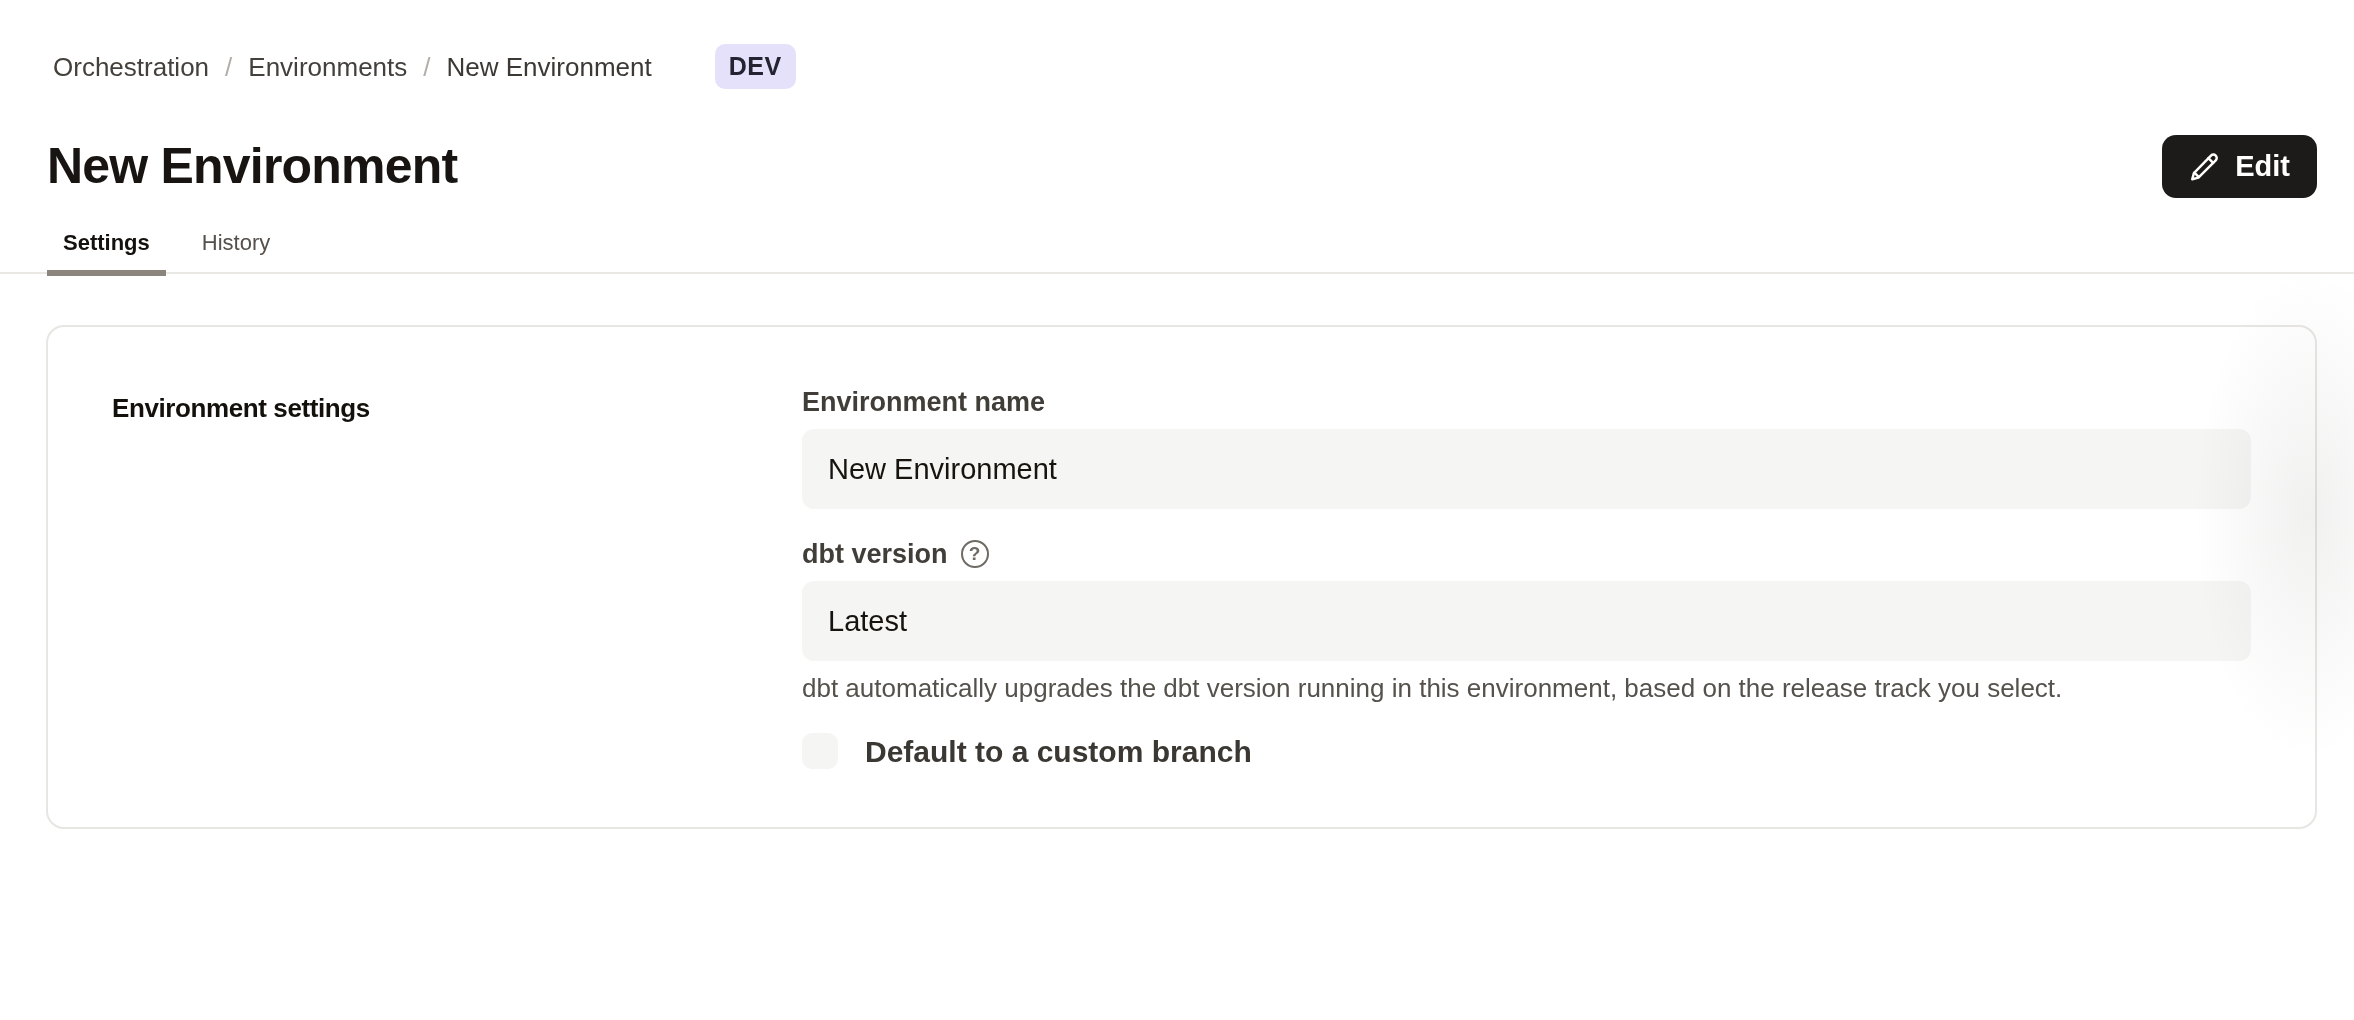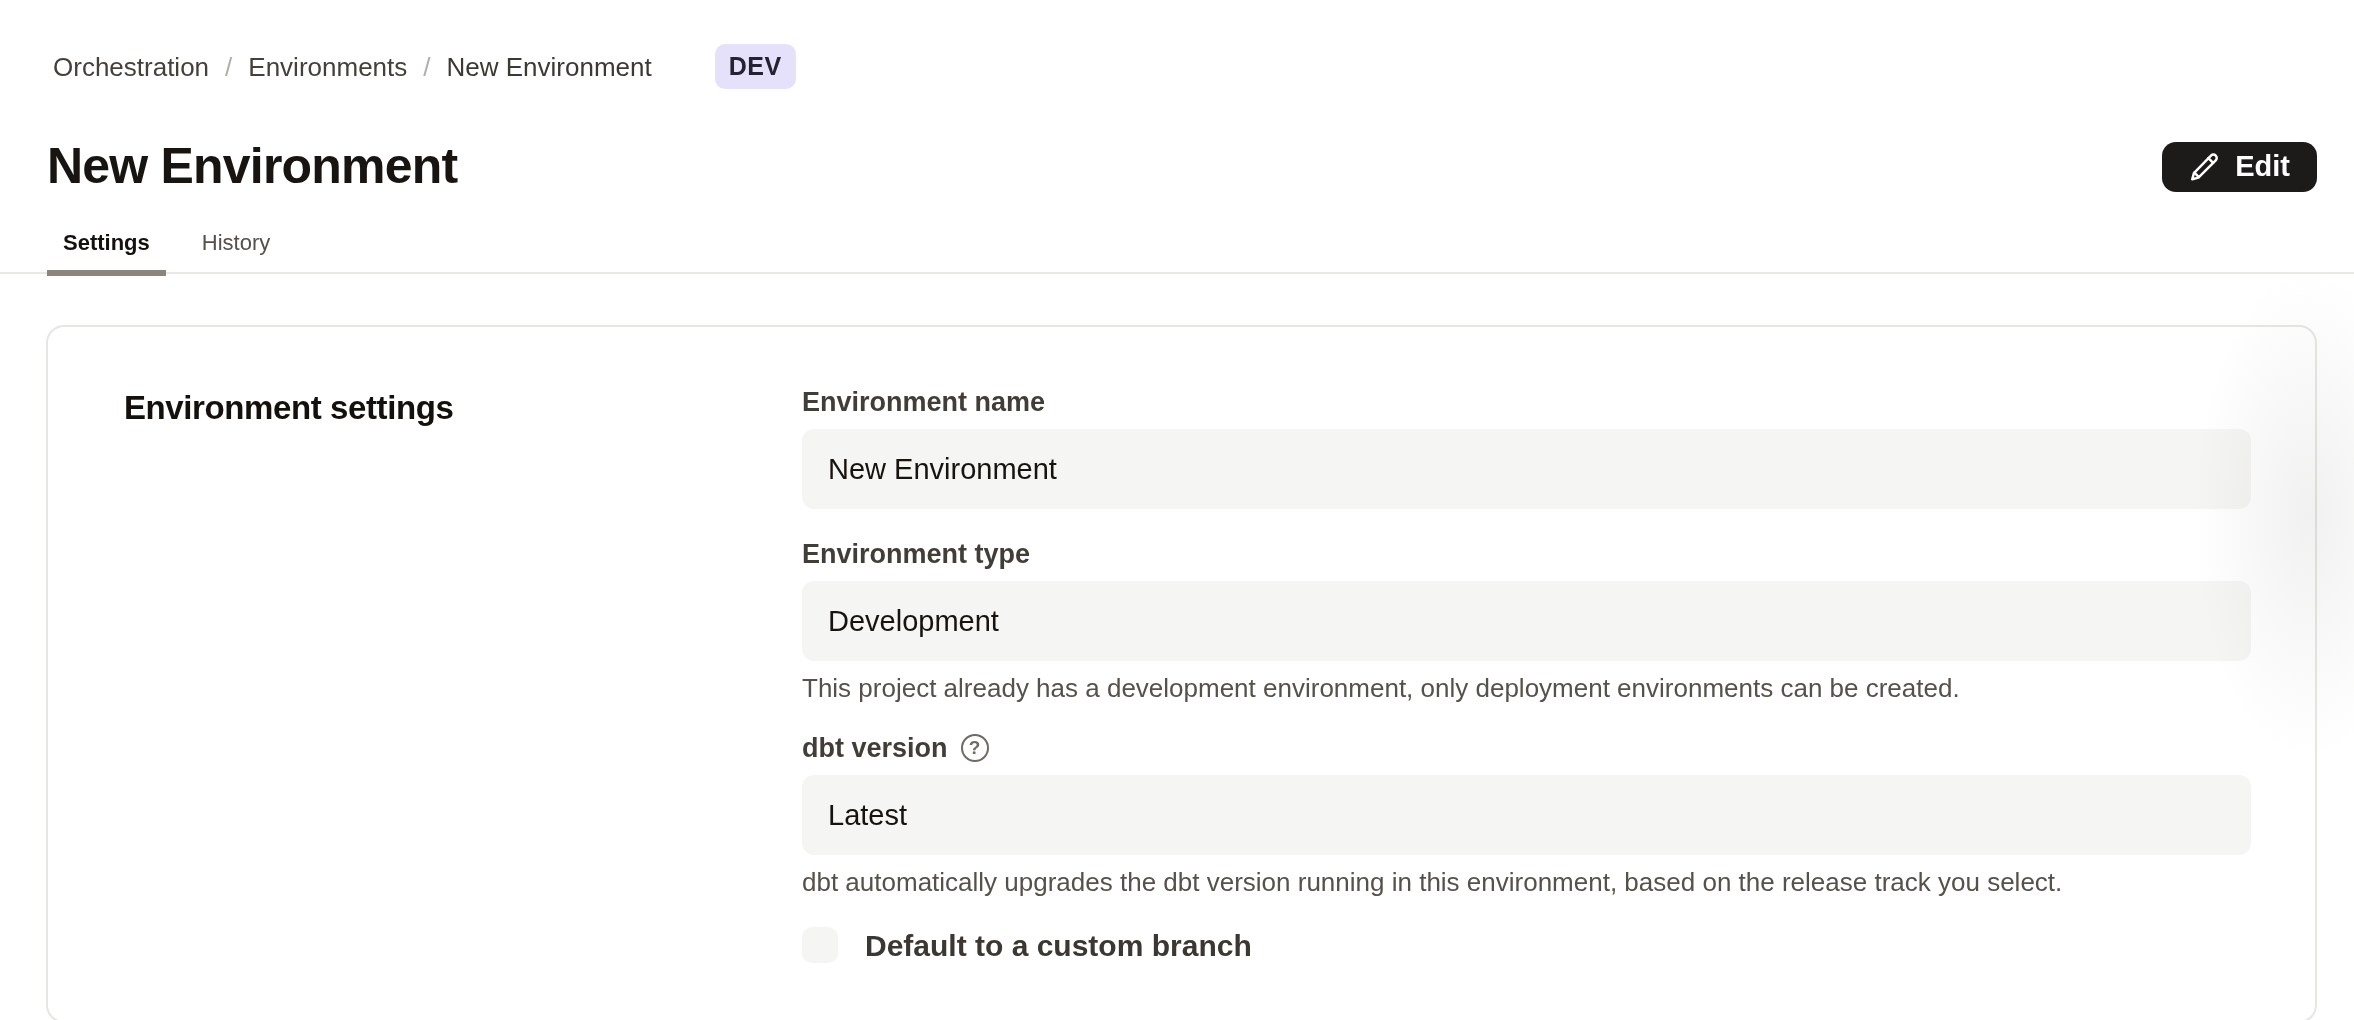--- a/index.html
+++ b/index.html
@@ -15,38 +15,38 @@
   .breadcrumb .current { color:#3c3834; }
   .badge { background:#e6e1fb; color:#242331; font-weight:600; font-size:25px;
     line-height:25px; padding:10px 14px; border-radius:10px; letter-spacing:0.5px;margin-left:47px; }
 
   
   .header-row { display:flex; align-items:center; justify-content:space-between;
     margin:46px 37px 0 47px; }
   .page-title { font-size:50px; font-weight:700; letter-spacing:-0.8px;
     color:#171412; line-height:63px; }
   .edit-btn { display:flex; align-items:center; gap:15px; background:#1d1b1a;
-    color:#ffffff; border:none; border-radius:14px; height:50px; padding:0 27px;
+    color:#ffffff; border:none; border-radius:14px; height:63px; padding:0 27px;
     font-family:"Liberation Sans", sans-serif; font-size:29px; font-weight:600; cursor:pointer; }
   .edit-btn svg { display:block; }
 
   
   .tabs { display:flex; align-items:flex-end; margin:30px 0 0 47px; }
   .tab { font-size:22px; line-height:30px; padding:0 16px 12px 16px;
     border-bottom:6px solid transparent; color:#55504b; font-weight:500; cursor:pointer; }
   .tab.active { color:#14110e; font-weight:600; border-bottom-color:#8b857e; }
   .tab + .tab { margin-left:20px; }
   .divider { height:2px; background:#eae8e5; margin-top:-4px; }
 
   
   .card { display:flex; margin:51px 37px 0 46px; background:#ffffff;
     border:2px solid #e8e6e3; border-radius:18px; padding:58px 64px 56px 64px; }
   .card-left { width:690px; flex-shrink:0; }
-  .card-heading { font-size:33px; font-weight:700; letter-spacing:-0.4px;
-    color:#14100c; line-height:46px;margin-left:12px; }
+  .card-heading { font-size:26px; font-weight:700; letter-spacing:-0.4px;
+    color:#14100c; line-height:46px; }
   .form { flex:1; min-width:0; }
 
   .field + .field { margin-top:28px; }
   .field-label { display:flex; align-items:center; gap:13px; font-size:27px;
     line-height:34px; font-weight:600; color:#413d38; margin-bottom:10px; }
   .help-icon { display:inline-flex; align-items:center; justify-content:center;
     width:28px; height:28px; border:2px solid #6e6a64; border-radius:50%;
     font-size:19px; font-weight:600; color:#6e6a64; cursor:pointer; }
   .field input { width:100%; height:80px; background:#f5f5f4; border:none;
     border-radius:12px; padding:0 26px; font-family:"Liberation Sans", sans-serif;
@@ -104,27 +104,20 @@
 
     <div class="form">
 
       <div class="field">
         <label class="field-label">
           <span>Environment name</span>
         </label>
         <input type="text" readonly="" value="New Environment" style="">
       </div>
 
-      <div class="field">
-        <label class="field-label">
-          <span>Environment type</span>
-        </label>
-        <input type="text" readonly="" value="Development" style="">
-        <div class="helper">This project already has a development environment, only deployment environments can be created.</div>
-      </div>
 
       <div class="field">
         <label class="field-label">
           <span>dbt version</span>
           <span class="help-icon">?</span>
         </label>
         <input type="text" readonly="" value="Latest" style="">
         <div class="helper">dbt automatically upgrades the dbt version running in this environment, based on the release track you select.</div>
       </div>
 

